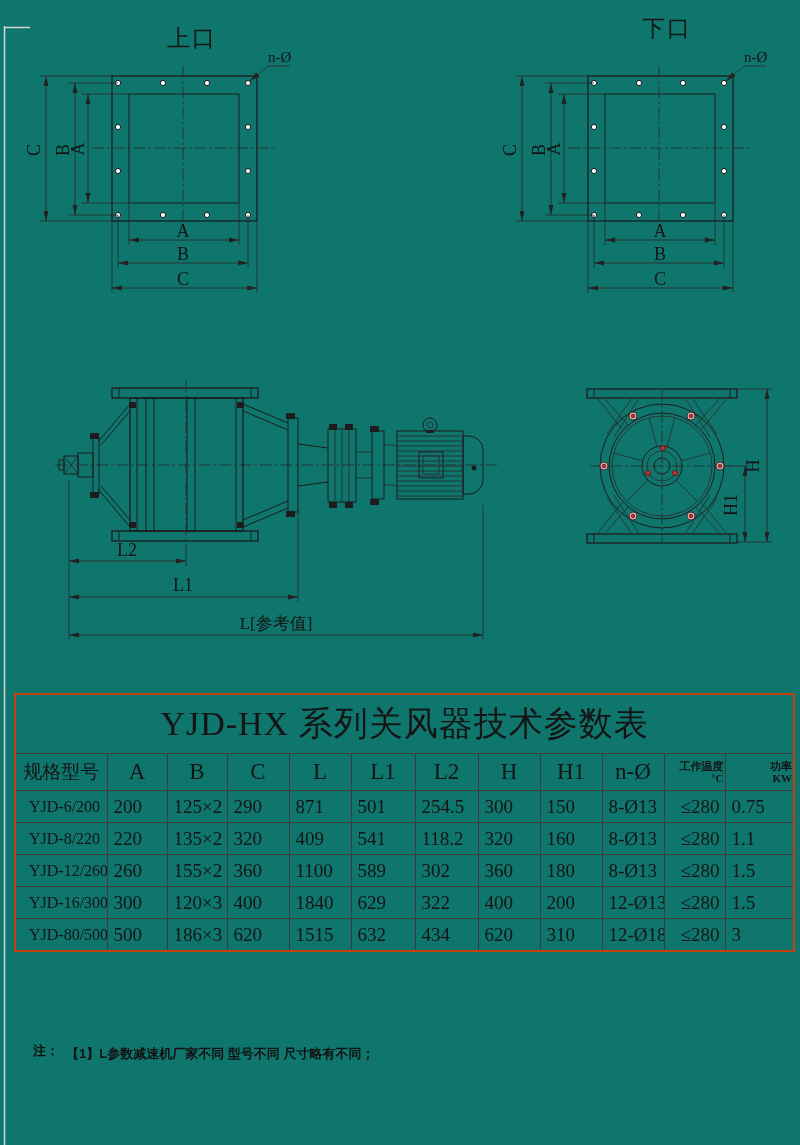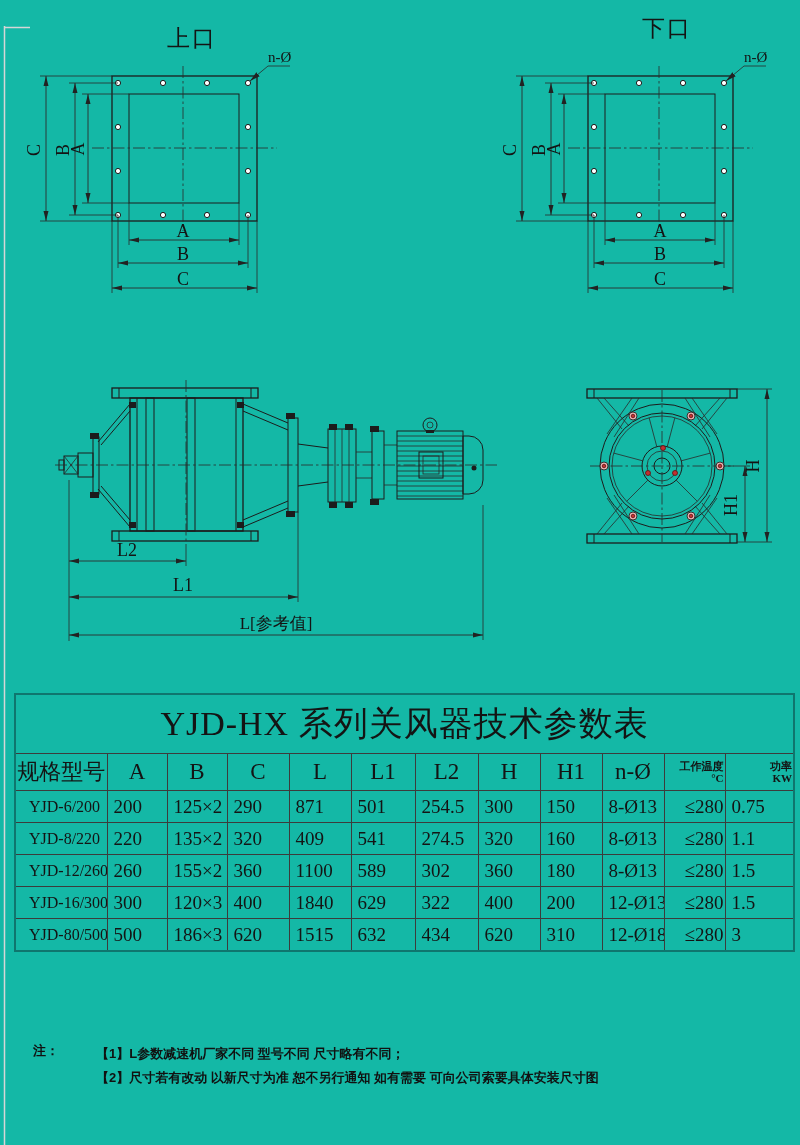--- a/index.html
+++ b/index.html
@@ -1,50 +1,50 @@
 <!DOCTYPE html>
 <html><head>
 <meta charset="utf-8">
 <style>
   html,body{margin:0;padding:0;background:#e9e9e9;}
-  .page{position:relative;width:800px;height:1145px;background:#14b8a6;overflow:hidden;
+  .page{position:relative;width:800px;height:1145px;background:#0f766e;overflow:hidden;
         font-family:"Liberation Serif",serif;color:#141414;}
   svg{position:absolute;left:0;top:0;}
   svg text{font-family:"Liberation Serif",serif;fill:#141414;}
   .ol{fill:none;stroke:#1c1c1c;stroke-width:1.3;}
   .ol2{fill:none;stroke:#1c1c1c;stroke-width:1;}
   .thin{fill:none;stroke:#2a2a2a;stroke-width:0.8;}
   .dim{fill:none;stroke:#2a2a2a;stroke-width:0.9;}
   .cl{fill:none;stroke:#2a2a2a;stroke-width:0.8;stroke-dasharray:12 3 2.5 3;}
   .hole{fill:#ffffff;stroke:#1c1c1c;stroke-width:1;}
   .blk{fill:#1c1c1c;stroke:none;}
   .boltpink{fill:#f2b6b6;stroke:#333;stroke-width:1;}
   .boltred{fill:#c23030;stroke:#5a1010;stroke-width:0.8;}
   .edge{stroke:#d6d6d6;stroke-width:1.5;fill:none;}
   .dimtxt{font-size:18px;}
   .dimtxt2{font-size:17px;}
   .titletxt{font-size:23px;letter-spacing:2px;}
   .smalltxt{font-size:15px;}
 
   .spec-table{position:absolute;left:14px;top:693px;width:779px;border-collapse:collapse;
-              table-layout:fixed;border:2px solid #0f766e;}
+              table-layout:fixed;border:2px solid #c2410c;}
   .spec-table td{border:1px solid #3c3c3c;overflow:hidden;white-space:nowrap;}
   .tbl-title{height:56px;text-align:center;font-size:34px;letter-spacing:1px;}
   .hdr{height:34px;text-align:center;font-size:23px;}
-  .hdr-model{font-size:22px;}
+  .hdr-model{font-size:19px;}
   .hdr-sub{font-size:11px;line-height:1.1;font-weight:bold;text-align:right;}
   .dcell{height:29px;font-size:19px;padding-left:6px;}
   .dcell-model{font-size:16px;padding-left:13px;}
-  .dcell-temp{text-align:right;padding-left:4px;}
+  .dcell-temp{text-align:left;padding-left:16px;}
 
   .notes{position:absolute;left:33px;top:1042px;font-family:"Liberation Sans",sans-serif;
          font-weight:bold;font-size:13px;color:#111;display:flex;}
   .notes .prefix{flex:0 0 auto;}
   .notes .nlines{margin-left:7px;}
-  .notes .nline{line-height:24px;margin-left:30px;}
+  .notes .nline{line-height:24px;}
 </style>
 </head>
 <body>
 
 <div class="page">
 
   <svg width="800" height="1145" viewBox="0 0 800 1145">
     <defs>
       <marker id="arw" viewBox="0 0 10 6" markerWidth="11" markerHeight="7" refX="9.5" refY="3" orient="auto-start-reverse" markerUnits="userSpaceOnUse">
         <path d="M0,0.6 L9.5,3 L0,5.4 Z" fill="#222"></path>
@@ -293,21 +293,21 @@
       <td class="dcell dcell-temp">≤280</td>
       <td class="dcell">0.75</td>
     </tr>
     <tr>
       <td class="dcell dcell-model">YJD-8/220</td>
       <td class="dcell">220</td>
       <td class="dcell">135×2</td>
       <td class="dcell">320</td>
       <td class="dcell">409</td>
       <td class="dcell">541</td>
-      <td class="dcell">274.5</td>
+      <td class="dcell">118.2</td>
       <td class="dcell">320</td>
       <td class="dcell">160</td>
       <td class="dcell">8-Ø13</td>
       <td class="dcell dcell-temp">≤280</td>
       <td class="dcell">1.1</td>
     </tr>
     <tr>
       <td class="dcell dcell-model">YJD-12/260</td>
       <td class="dcell">260</td>
       <td class="dcell">155×2</td>
@@ -349,17 +349,16 @@
       <td class="dcell dcell-temp">≤280</td>
       <td class="dcell">3</td>
     </tr>
   </tbody>
     </table>
 
   <div class="notes">
     <span class="prefix">注：</span>
     <div class="nlines">
       <div class="nline">【1】L参数减速机厂家不同 型号不同 尺寸略有不同；</div>
-      <div class="nline">【2】尺寸若有改动 以新尺寸为准 恕不另行通知 如有需要 可向公司索要具体安装尺寸图</div>
     </div>
   </div>
 
 </div>
 
 </body></html>

